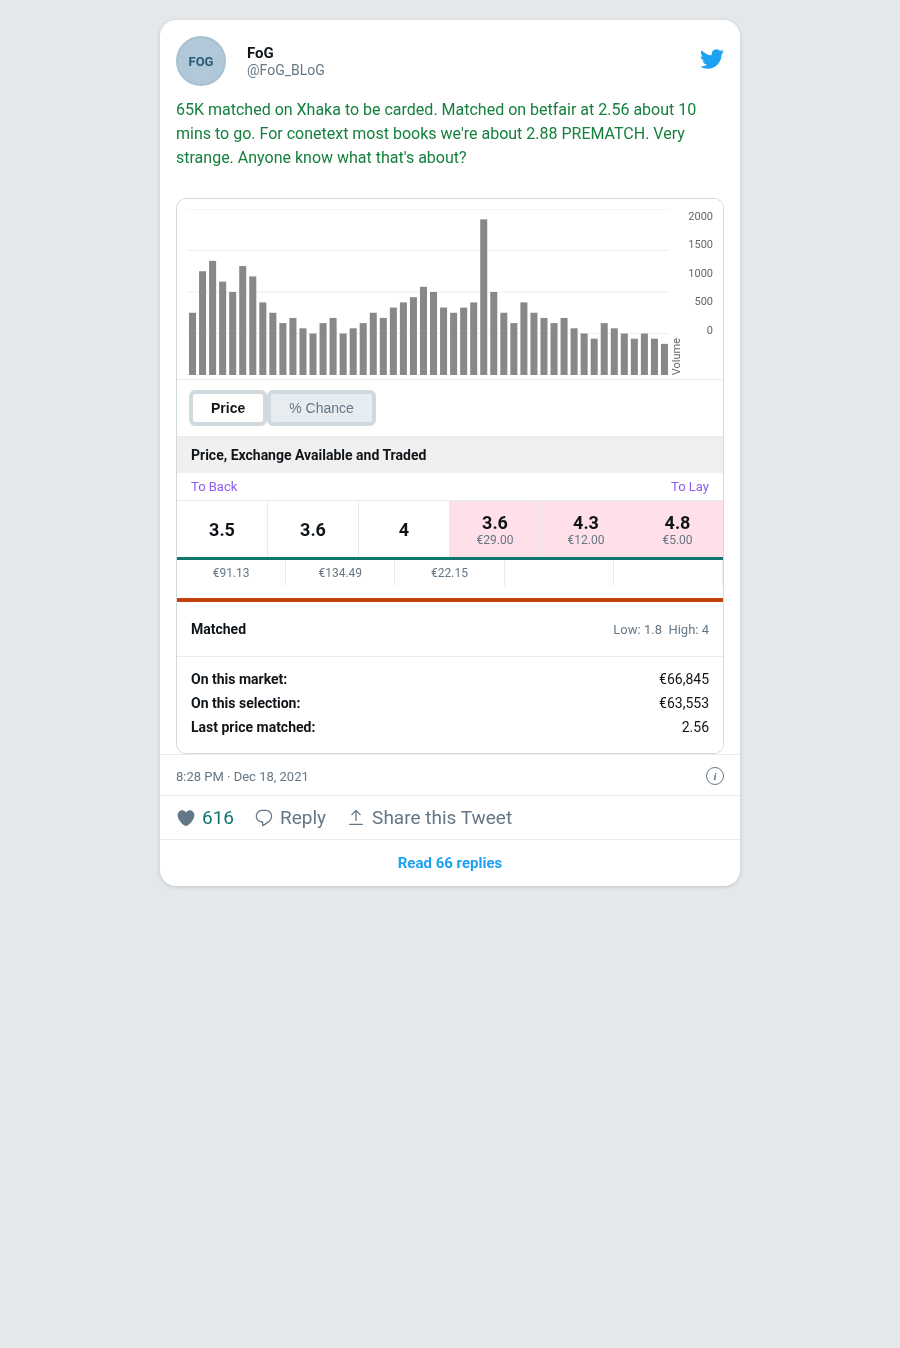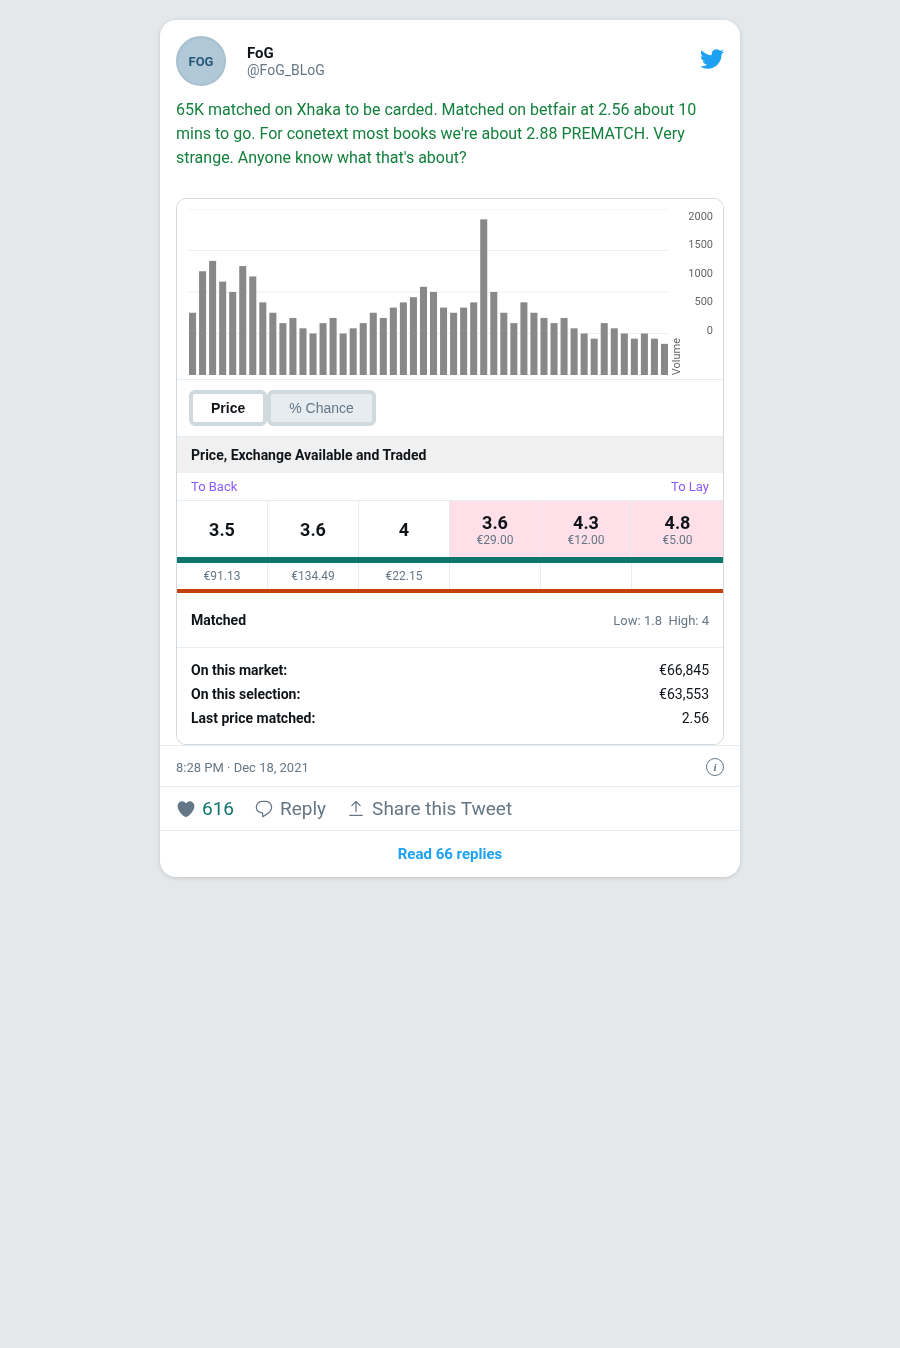--- a/index.html
+++ b/index.html
@@ -199,22 +199,22 @@
     .price-sub {
       font-size: 12px;
       color: #657786;
     }
     .lay-cell .price-main {
       color: #0f1419;
     }
     
     .amount-grid {
       display: grid;
-      grid-template-columns: repeat(6, 1fr);
-      border-top: 6px solid #0f766e;
+      grid-template-columns: repeat(5, 1fr);
+      border-top: 3px solid #0f766e;
     }
     .amount-cell {
       padding: 6px 4px;
       text-align: center;
       font-size: 12px;
       color: #657786;
       border-right: 1px solid #e6ecf0;
     }
     .amount-cell:last-child { border-right: none; }
     

